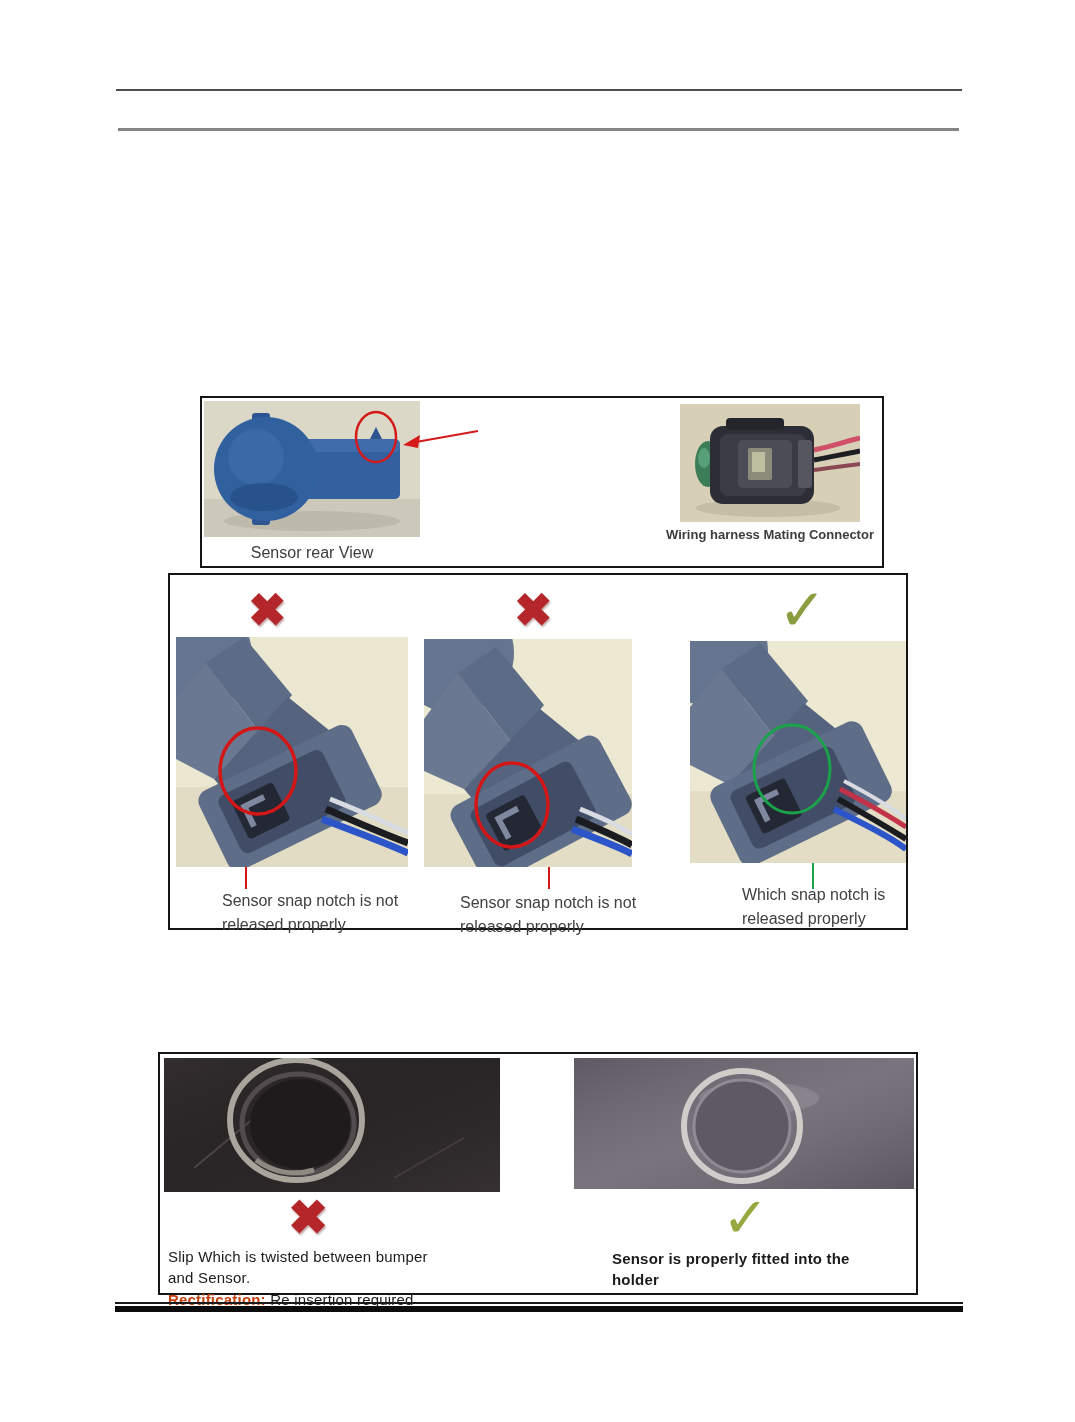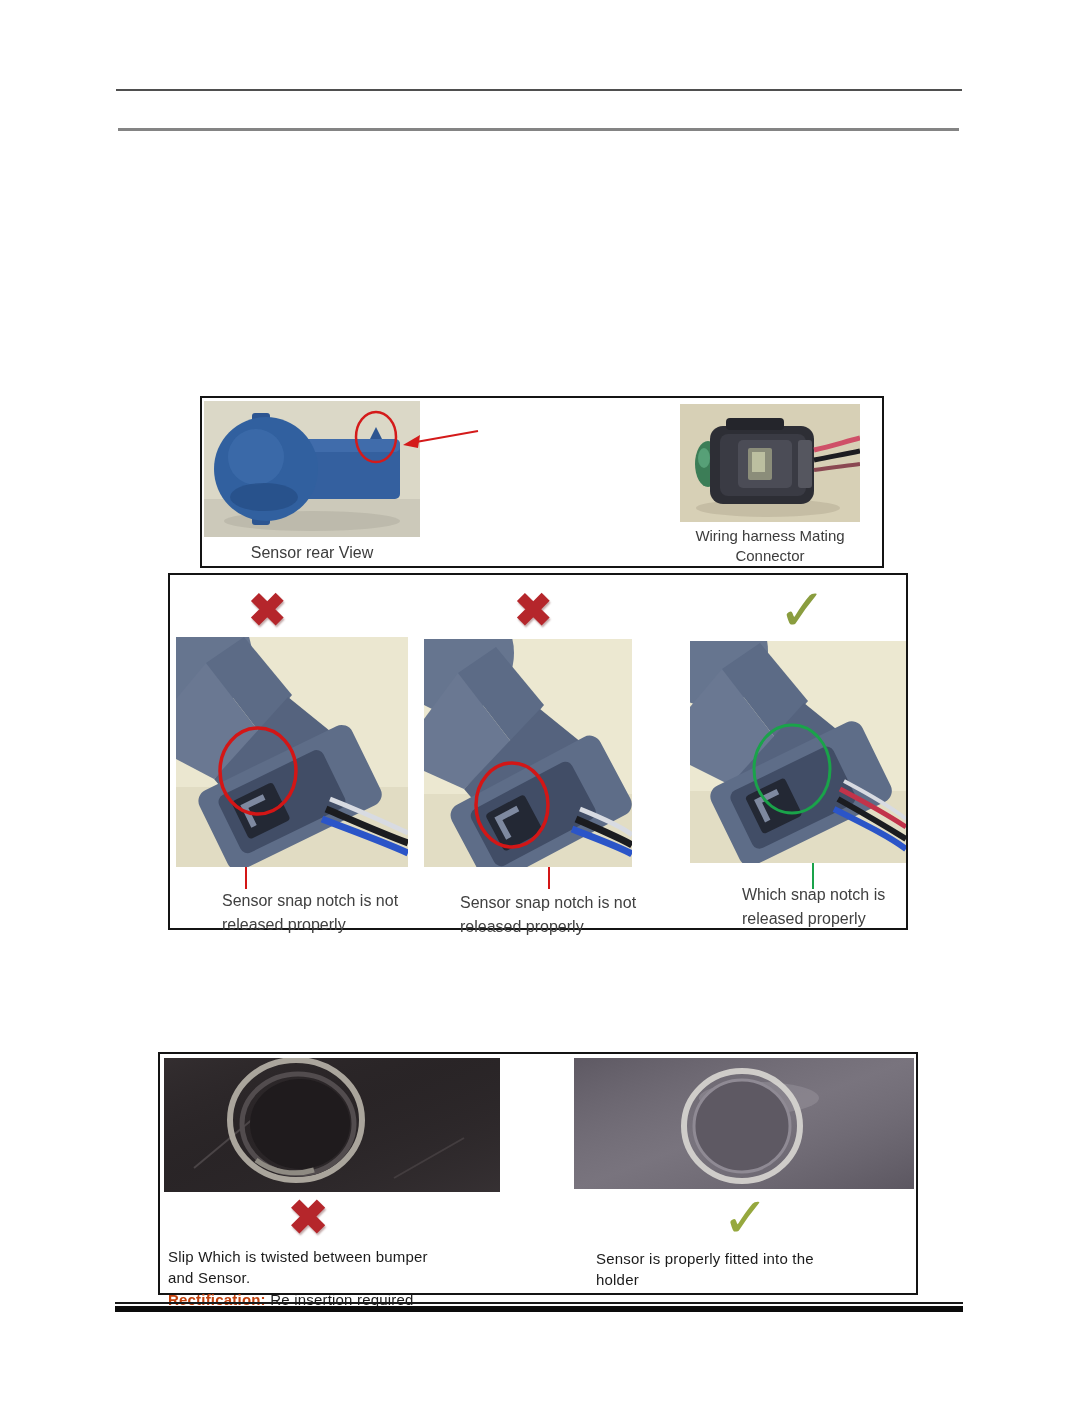--- a/index.html
+++ b/index.html
@@ -68,21 +68,21 @@
         <rect x="40" y="30" width="86" height="62" rx="8" fill="#3a3b44"></rect>
         <rect x="58" y="36" width="54" height="48" rx="5" fill="#4b4c56"></rect>
         <rect x="68" y="44" width="24" height="32" rx="2" fill="#8b8d7a"></rect>
         <rect x="72" y="48" width="13" height="20" fill="#bcbfa0"></rect>
         <rect x="118" y="36" width="14" height="48" rx="3" fill="#55565f"></rect>
         <path d="M134,46 C152,42 164,38 180,34" stroke="#cf5068" stroke-width="5" fill="none"></path>
         <path d="M134,56 C154,52 166,50 180,47" stroke="#1c1c21" stroke-width="5" fill="none"></path>
         <path d="M134,66 C154,63 166,62 180,60" stroke="#8a4852" stroke-width="4" fill="none"></path>
       </svg>
     </div>
-    <div class="cap cap-center" style="left:458px;top:128px;width:220px;font-size:15px;">Wiring harness Mating Connector</div>
+    <div class="cap cap-center" style="left:458px;top:128px;width:220px;font-size:13px;font-weight:bold;">Wiring harness Mating Connector</div>
   </div>
 
   <div class="panel" style="left:168px;top:573px;width:740px;height:357px;">
 
     <div class="xmark" style="left:78px;top:12px;font-size:46px;">✖</div>
     <div class="photo" style="left:6px;top:62px;width:232px;height:230px;">
       <svg viewBox="0 0 232 230" preserveAspectRatio="none">
         <rect width="232" height="230" fill="#ebe7d0"></rect>
         <rect y="150" width="232" height="80" fill="#e1dcc3"></rect>
         <circle cx="18" cy="18" r="58" fill="#66758f"></circle>
@@ -199,20 +199,20 @@
 
     <div class="xmark" style="left:128px;top:140px;font-size:48px;">✖</div>
     <div class="vmark" style="left:562px;top:136px;font-size:56px;color:#96a83e;">✓</div>
 
     <div class="b3cap" style="left:8px;top:192px;width:340px;">
       <span class="pre">Slip Which is twisted between bumper
 and Sensor.</span><br>
       <b>Rectification:</b>
       <span>Re insertion required</span>
     </div>
-    <div class="b3cap pre" style="left:436px;top:194px;width:300px;">Sensor is properly fitted into the
+    <div class="b3cap pre" style="left:452px;top:194px;width:300px;font-weight:bold;">Sensor is properly fitted into the
 holder</div>
   </div>
 
   <div class="rule" style="left:115px;top:1302px;width:848px;height:2px;background:#1a1a1a;"></div>
   <div class="rule" style="left:115px;top:1306px;width:848px;height:6px;background:#0c0c0c;"></div>
 
 </div>
 
 </body></html>

